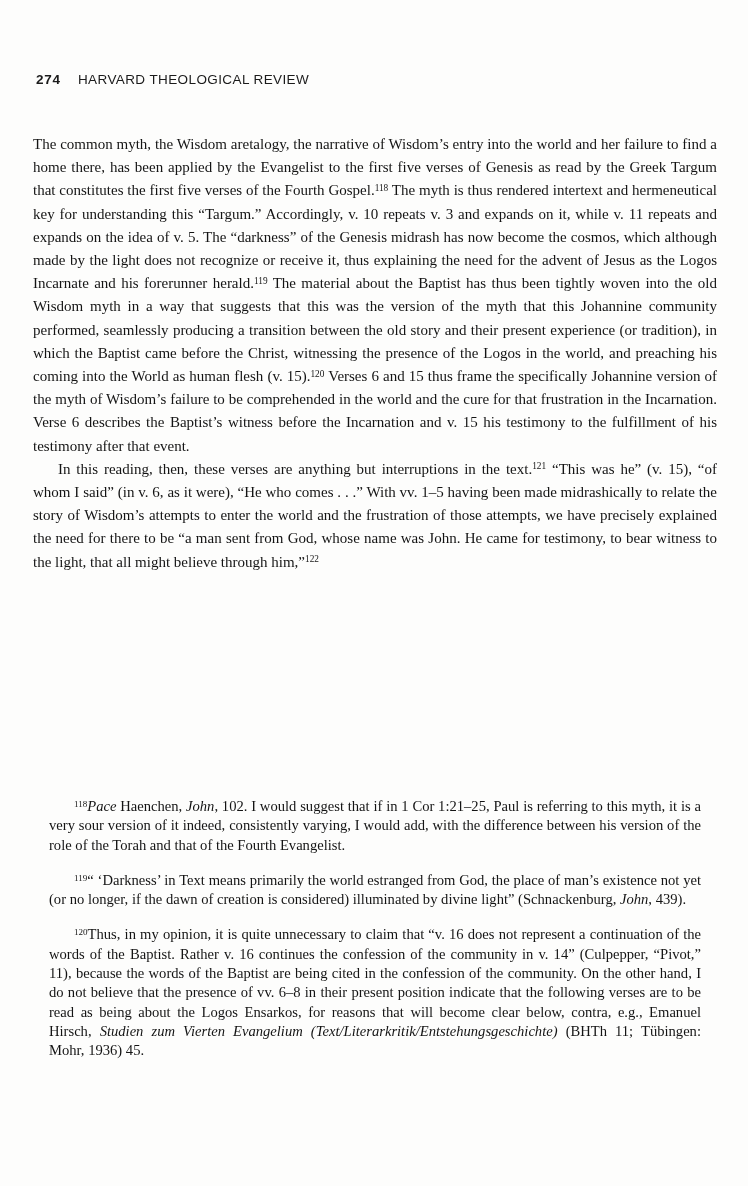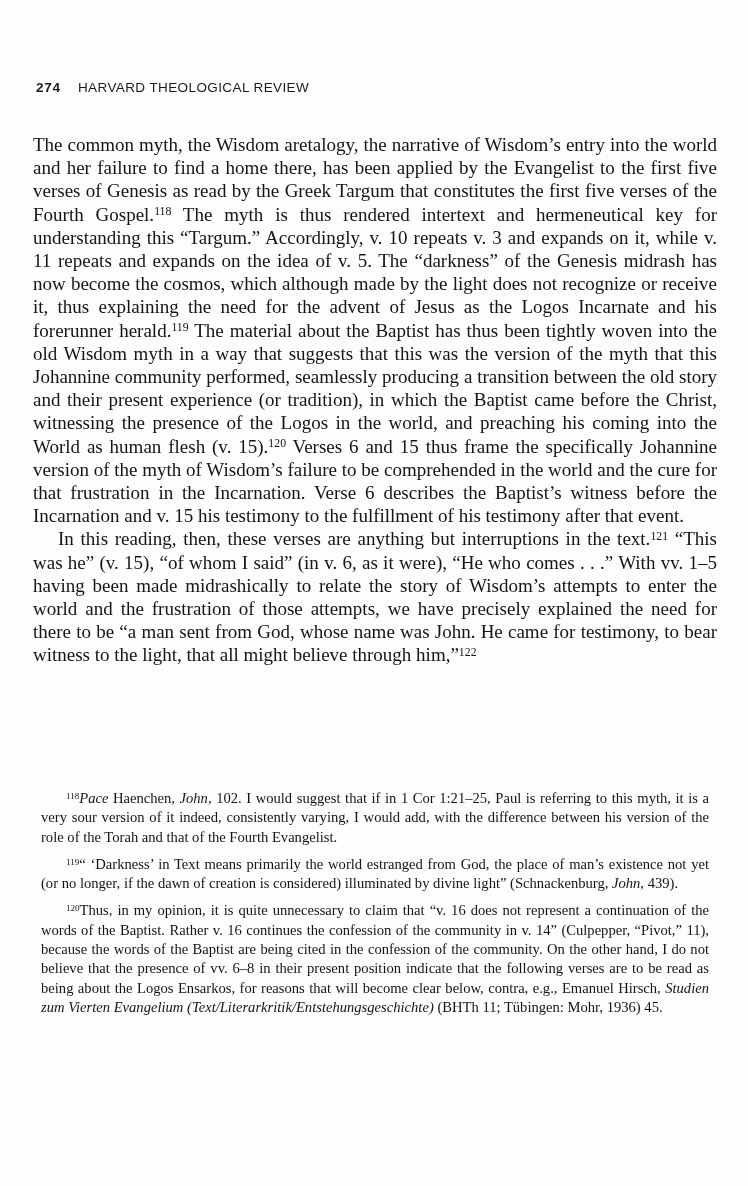--- a/index.html
+++ b/index.html
@@ -11,41 +11,41 @@
     position: relative;
     width: 748px;
     height: 1186px;
     margin: 0 auto;
     background: #fdfdfc;
     color: #161616;
     overflow: hidden;
   }
   .running-head {
     position: absolute;
-    top: 80px;
+    top: 72px;
     left: 36px;
     display: flex;
     align-items: baseline;
     font-family: "Liberation Sans", "DejaVu Sans", sans-serif;
     font-size: 13.5px;
     letter-spacing: 0.4px;
     color: #1b1b1b;
   }
   .running-head .pagenum {
     font-weight: 700;
     margin-right: 17px;
     letter-spacing: 0.8px;
   }
   .body-block {
     position: absolute;
     top: 133px;
     left: 33px;
     width: 684px;
     font-family: "Liberation Serif", "DejaVu Serif", serif;
-    font-size: 19px;
+    font-size: 15px;
     line-height: 23.2px;
     text-align: justify;
     color: #141414;
   }
   .body-block p {
     margin: 0;
   }
   .body-block p.indent {
     text-indent: 25px;
   }
@@ -54,21 +54,21 @@
     top: 781px;
     left: 33px;
     width: 684px;
     font-family: "Liberation Serif", "DejaVu Serif", serif;
     font-size: 14.6px;
     line-height: 19.3px;
     text-align: justify;
     color: #141414;
   }
   .footnote-block p {
-    margin: 8px;
+    margin: 16px;
     text-indent: 25px;
   }
   .it {
     font-style: italic;
   }
   sup.fn-ref {
     font-size: 62%;
     line-height: 0;
     vertical-align: baseline;
     position: relative;

